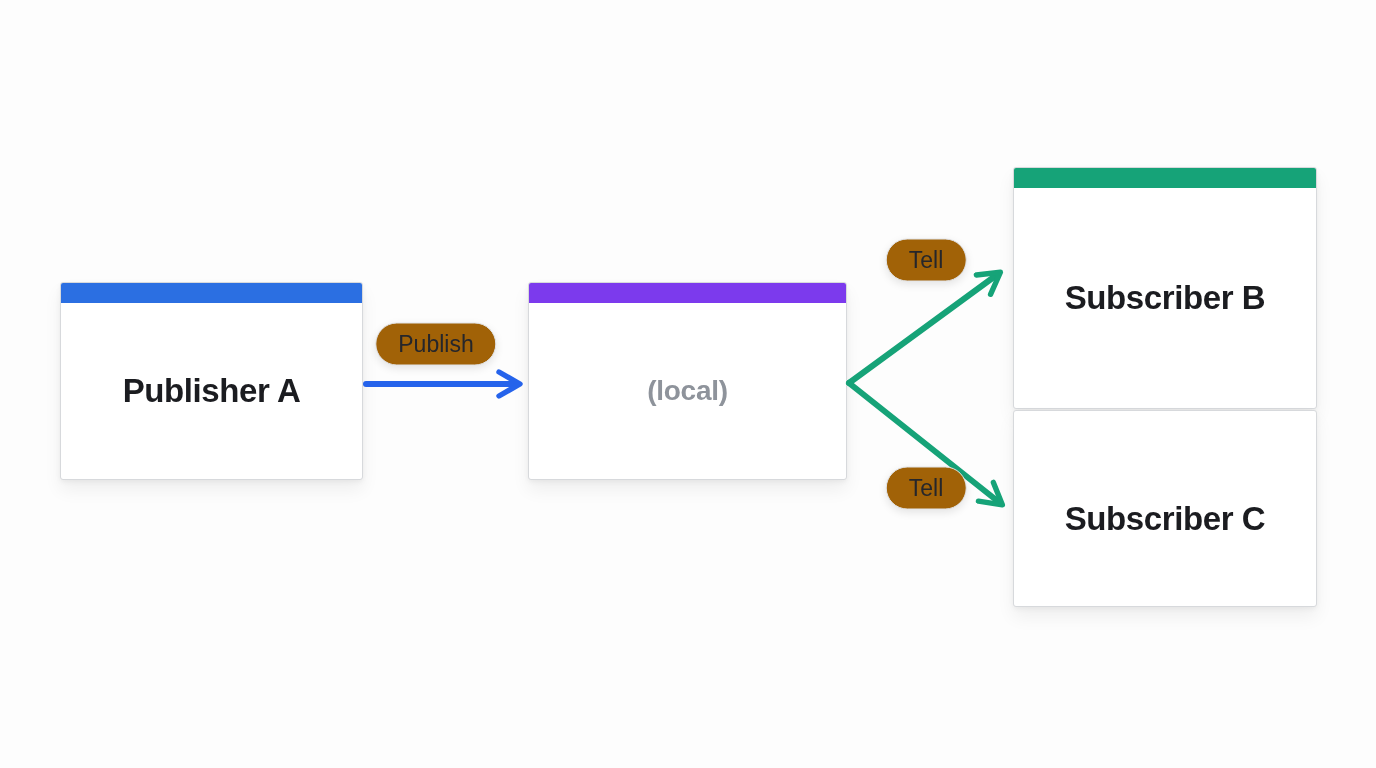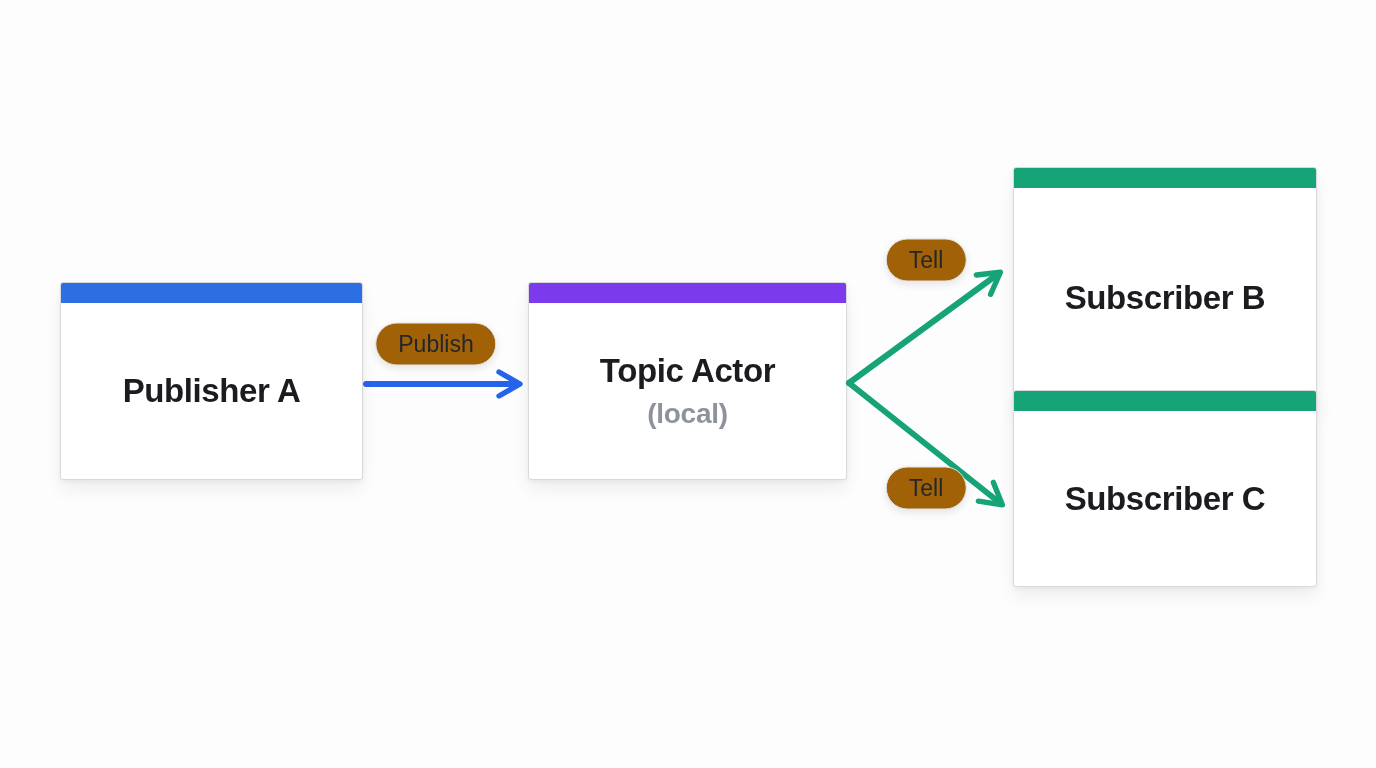--- a/index.html
+++ b/index.html
@@ -47,21 +47,21 @@
   .node-subtitle {
     font-size: 28px;
     font-weight: 700;
     color: #8e939b;
     letter-spacing: -0.3px;
     white-space: nowrap;
   }
   .node-publisher { left: 60px;   top: 282px; width: 303px; height: 198px; justify-content: space-between; }
   .node-topic     { left: 528px;  top: 282px; width: 319px; height: 198px; }
   .node-sub-b     { left: 1013px; top: 167px; width: 304px; height: 242px; }
-  .node-sub-c     { left: 1013px; top: 390px; width: 304px; height: 197px; }
+  .node-sub-c     { left: 1013px; top: 410px; width: 304px; height: 197px; align-items: center; }
   
   .pill {
     position: absolute;
     transform: translate(-50%, -50%);
     background: #a16207;
     border: 1px solid #e3e5e9;
     border-radius: 999px;
     box-shadow: 0 3px 8px rgba(0,0,0,0.10);
     padding: 7px 22px;
     font-size: 23px;
@@ -108,21 +108,20 @@
   <div class="node node-publisher">
     <div class="accent" style="background-color: rgb(43, 111, 226);"></div>
     <div class="node-body">
       <div class="node-title">Publisher A</div>
     </div>
   </div>
 
   <div class="node node-topic">
     <div class="accent" style="background-color: rgb(124, 58, 237);"></div>
     <div class="node-body">
-      <div class="node-title">Topic Actor</div>
       <div class="node-subtitle">(local)</div>
     </div>
   </div>
 
   <div class="node node-sub-b">
     <div class="accent" style="background-color: rgb(22, 163, 120);"></div>
     <div class="node-body">
       <div class="node-title">Subscriber B</div>
     </div>
   </div>

